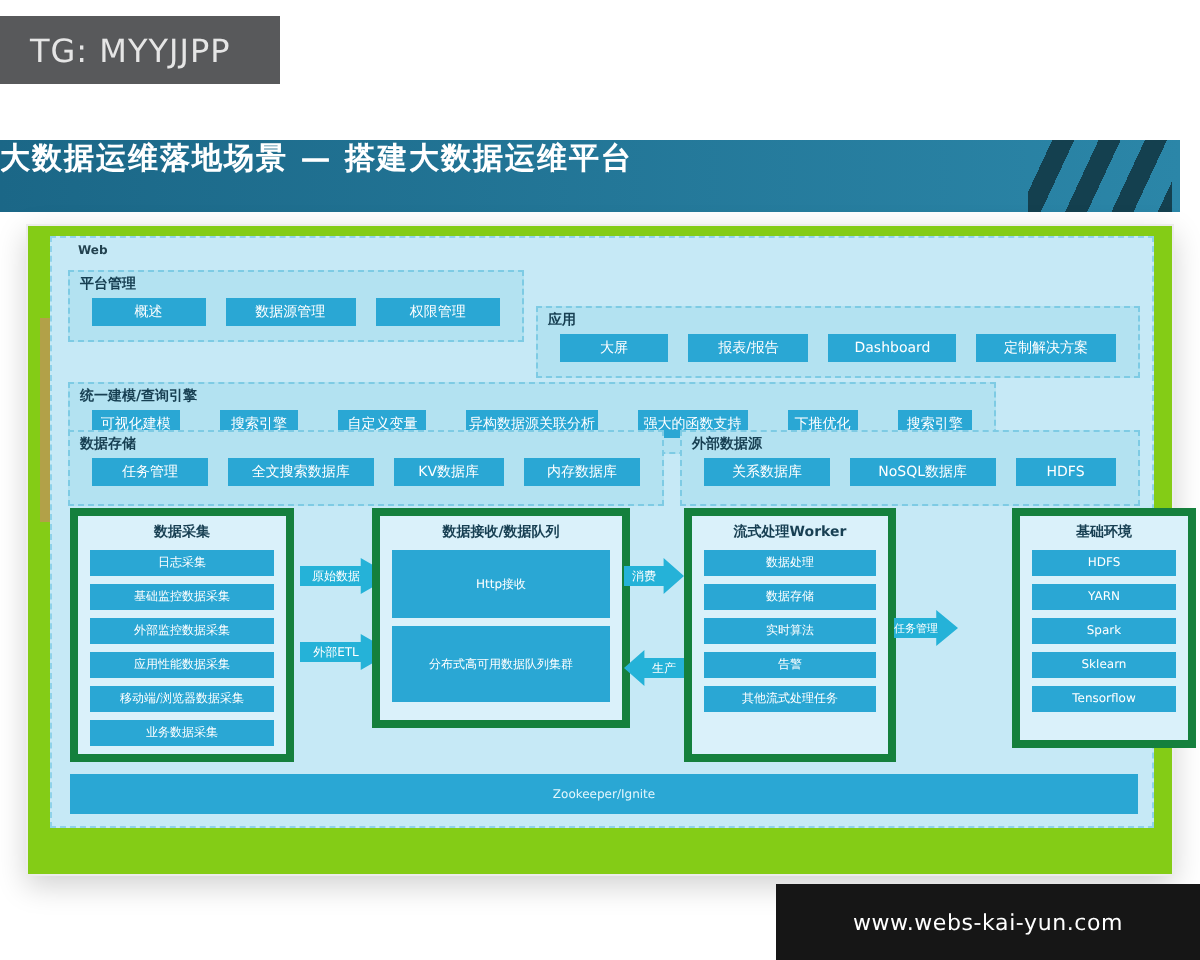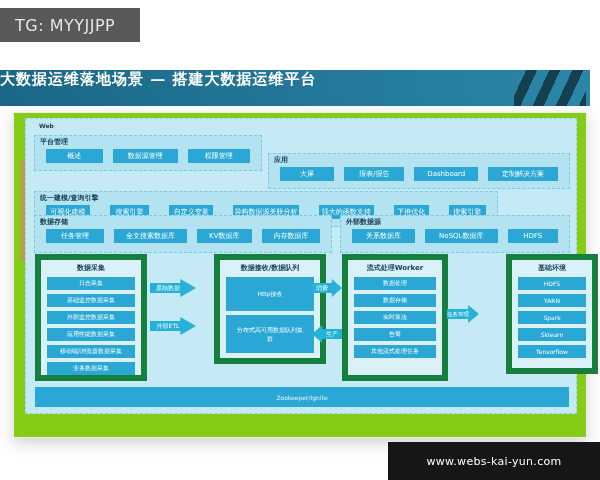--- a/index.html
+++ b/index.html
@@ -37,30 +37,30 @@
   .btn{flex:1;height:14px;background:#2aa7d4;color:#fff;font-size:7px;display:flex;
        align-items:center;justify-content:center;white-space:nowrap;overflow:hidden}
 
   #sec-platform{left:8px;top:16px;width:228px;height:36px}
   #sec-app{left:242px;top:34px;width:302px;height:36px}
   #sec-engine{left:8px;top:72px;width:464px;height:36px}
   #sec-storage{left:8px;top:96px;width:298px;height:38px}
   #sec-external{left:314px;top:96px;width:230px;height:38px}
 
   
-  .col{position:absolute;background:#daf1fa;border:6px solid #15803d;box-sizing:border-box;
+  .col{position:absolute;background:#daf1fa;border:4px solid #15803d;box-sizing:border-box;
        padding:3px 6px;display:flex;flex-direction:column;gap:4px}
   .col-label{font-size:7px;color:#173f52;font-weight:bold;text-align:center}
   .cell{background:#2aa7d4;color:#fff;font-size:6px;height:13px;display:flex;align-items:center;
         justify-content:center;flex:0 0 auto;white-space:nowrap;overflow:hidden}
   .cell.tall{height:34px}
   .cell.tall2{height:38px;white-space:normal;text-align:center;line-height:9px;padding:0 10px}
 
   #col-collect{left:9px;top:135px;width:112px;height:127px}
-  #col-queue{left:188px;top:135px;width:112px;height:110px}
+  #col-queue{left:160px;top:135px;width:129px;height:110px}
   #col-stream{left:316px;top:135px;width:106px;height:127px}
   #col-infra{left:480px;top:135px;width:92px;height:120px}
 
   
   .arrow{position:absolute;background:#25b2d8;color:#fff;font-size:6px;display:flex;
          align-items:center;justify-content:center;white-space:nowrap}
   .arrow.right{clip-path:polygon(0 22%,66% 22%,66% 0,100% 50%,66% 100%,66% 78%,0 78%);
          padding-right:10px;box-sizing:border-box}
   .arrow.left{clip-path:polygon(100% 22%,34% 22%,34% 0,0 50%,34% 100%,34% 78%,100% 78%);
          padding-left:10px;box-sizing:border-box}

